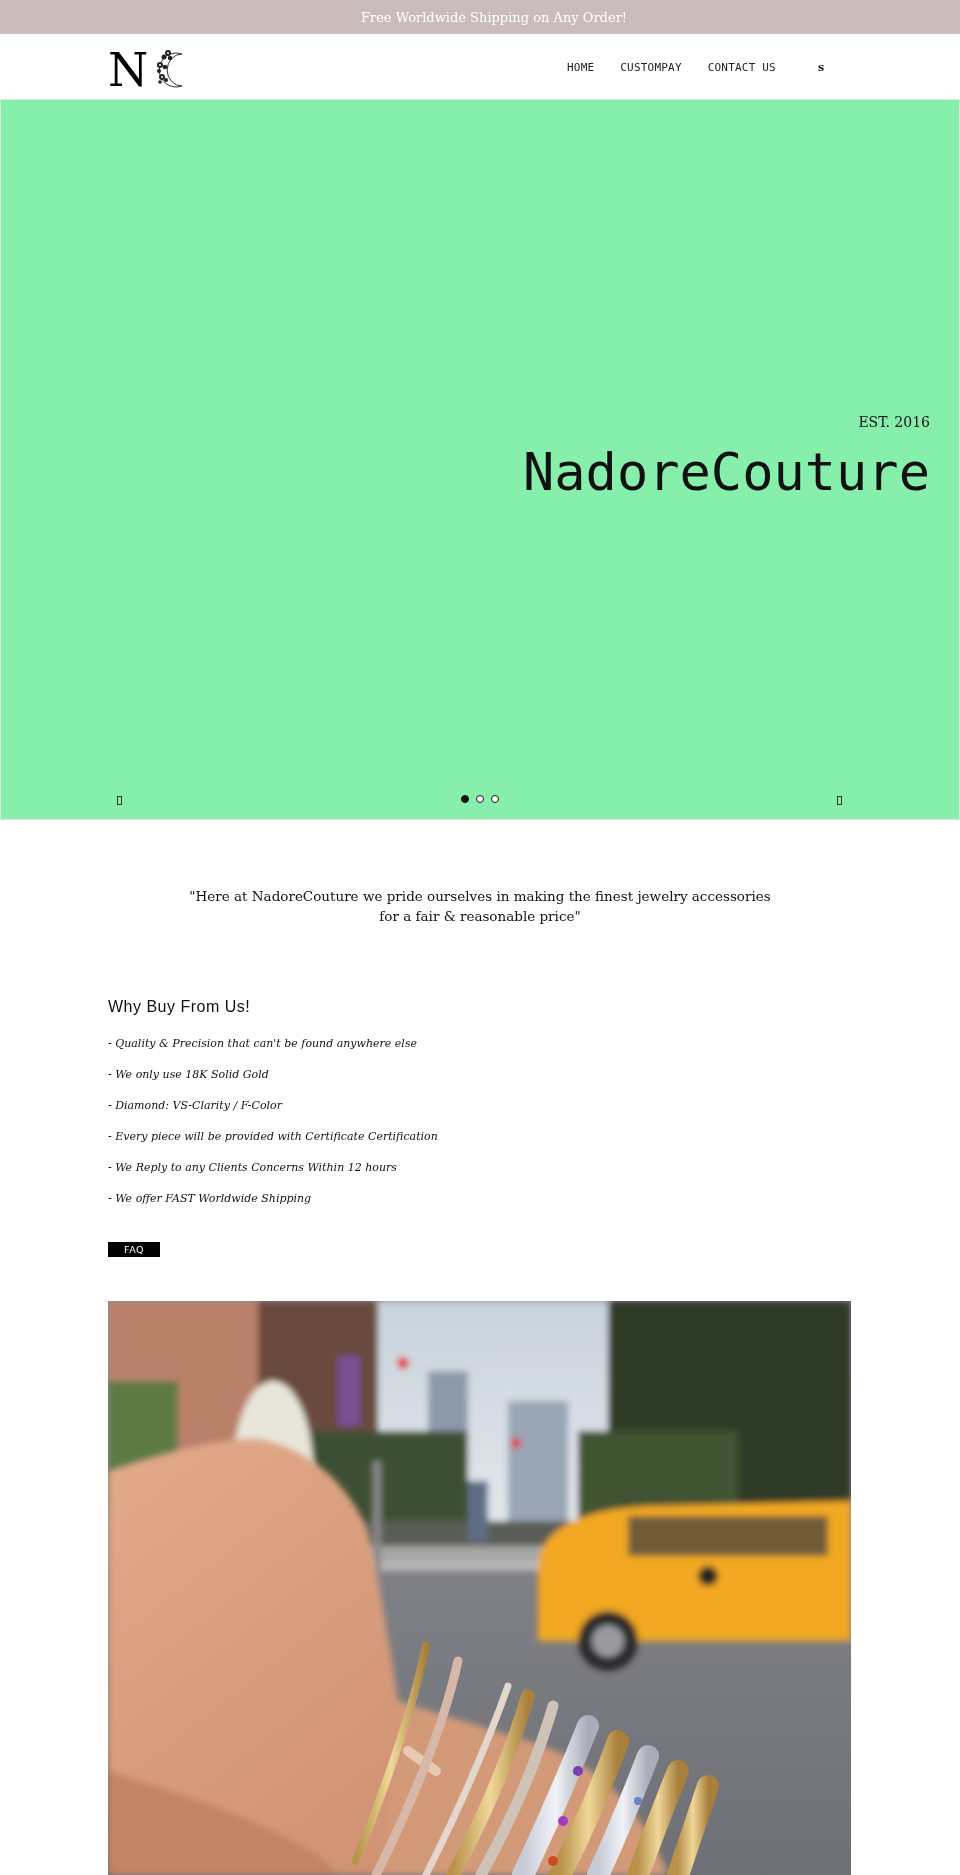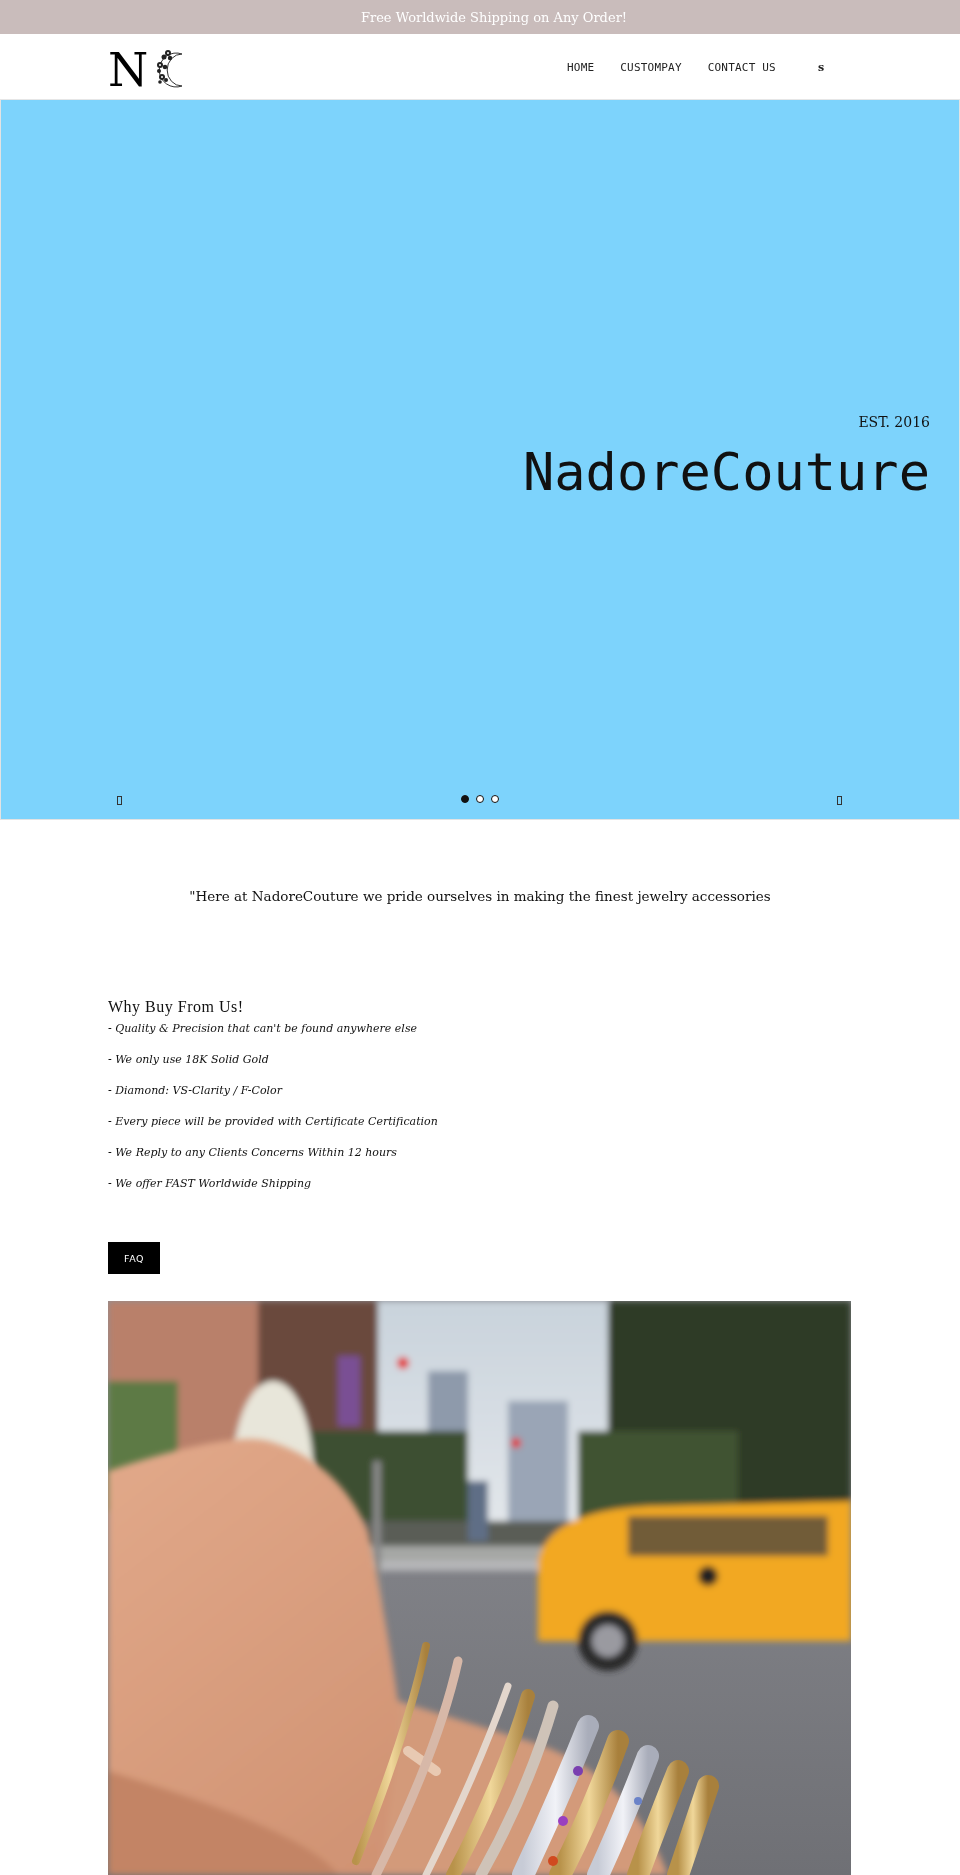--- a/index.html
+++ b/index.html
@@ -23,21 +23,21 @@
     font-family: "DejaVu Sans Mono", monospace; font-size: 11px; color: #222;
     text-decoration: none; letter-spacing: 0.2px; margin-right: 26px; cursor: pointer;
   }
   .nav .search-glyph {
     font-family: "DejaVu Serif", serif; font-size: 11px; font-weight: bold; color: #222;
     margin-left: 16px; cursor: pointer;
   }
 
   .hero {
     position: absolute; left: 0; top: 100px; width: 960px; height: 720px;
-    border: 1px solid #e3e3e3; border-top: none; background: #7dd3fc; padding-left: 20px;
+    border: 1px solid #e3e3e3; border-top: none; background: #86efac; padding-left: 20px;
   }
   .hero .est {
     position: absolute; right: 29px; top: 314px;
     font-family: "DejaVu Serif", serif; font-size: 14px; color: #111;
   }
   .hero .brand {
     position: absolute; right: 29px; top: 342px;
     font-family: "DejaVu Sans Mono", monospace; font-size: 52px; color: #111; letter-spacing: 0px;
   }
   .hero .arrow {
@@ -50,30 +50,30 @@
   .dot { width: 8px; height: 8px; border-radius: 50%; border: 1.5px solid #111; background: #fff; cursor: pointer; }
   .dot.active { background: #111; }
 
   .quote {
     position: absolute; left: 0; top: 886px; width: 960px; text-align: center;
     font-family: "DejaVu Serif", serif; font-size: 13.5px; line-height: 20px; color: #111;
   }
 
   .why { position: absolute; left: 108px; top: 998px; width: 760px; }
   .why h2 {
-    font-family: Liberation Serif, serif; font-weight: normal; font-size: 16px; color: #111;
-    margin-bottom: 5px; letter-spacing: 0.5px;
+    font-family: Liberation Sans, sans-serif; font-weight: normal; font-size: 16px; color: #111;
+    margin-bottom: 20px; letter-spacing: 0.5px;
   }
   .why ul { list-style: none; }
   .why li {
     font-family: "DejaVu Serif", serif; font-style: italic; font-size: 11px; color: #111;
     height: 31px; line-height: 16px;
   }
   .faq-btn {
-    position: absolute; left: 108px; top: 1242px; width: 52px; height: 32px;
+    position: absolute; left: 108px; top: 1242px; width: 52px; height: 15px;
     background: #000; color: #fff; border: none;
     font-family: "DejaVu Sans", sans-serif; font-size: 9.5px; letter-spacing: 0.5px;
     display: flex; align-items: center; justify-content: center; cursor: pointer;
   }
 
   .photo {
     position: absolute; left: 108px; top: 1301px; width: 743px; height: 574px; overflow: hidden;
     background: #7b7b80;
   }
   .photo svg { display: block; }
@@ -123,20 +123,21 @@
   <div class="dots">
     <span class="dot active"></span>
     <span class="dot"></span>
     <span class="dot"></span>
   </div>
   <span class="arrow next"></span>
 </section>
 
 <section class="quote">
   <div>"Here at NadoreCouture we pride ourselves in making the finest jewelry accessories</div>
+  <div>for a fair &amp; reasonable price"</div>
 </section>
 
 <section class="why">
   <h2>Why Buy From Us!</h2>
   <ul>
     <li>- Quality &amp; Precision that can't be found anywhere else</li>
     <li>- We only use 18K Solid Gold</li>
     <li>- Diamond: VS-Clarity / F-Color</li>
     <li>- Every piece will be provided with Certificate Certification</li>
     <li>- We Reply to any Clients Concerns Within 12 hours</li>

